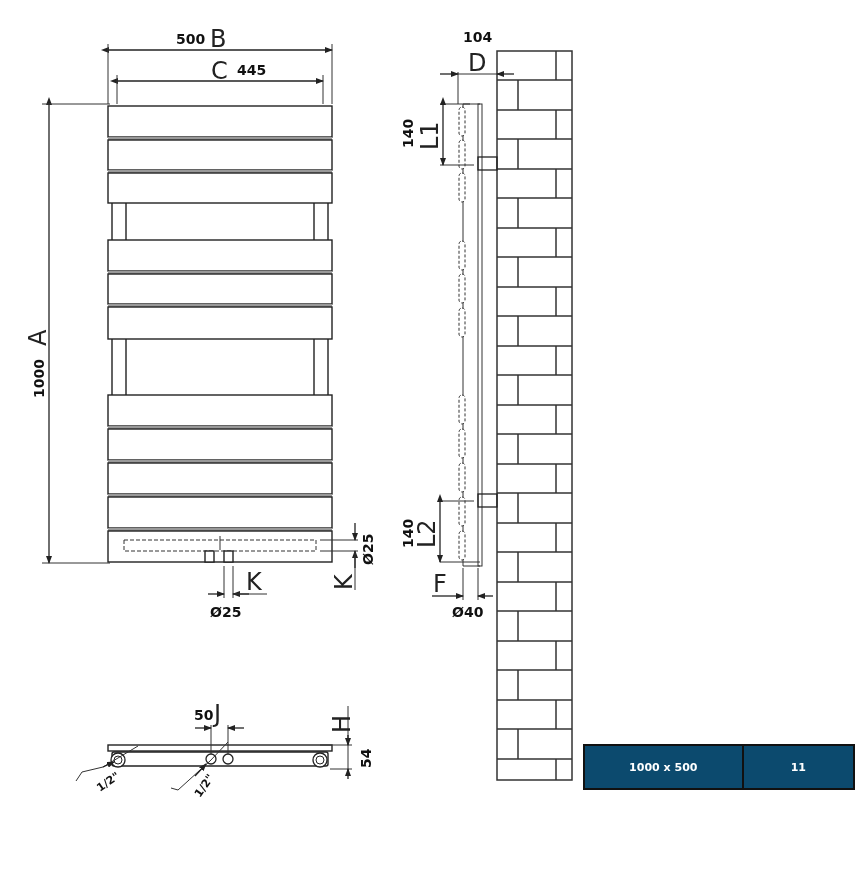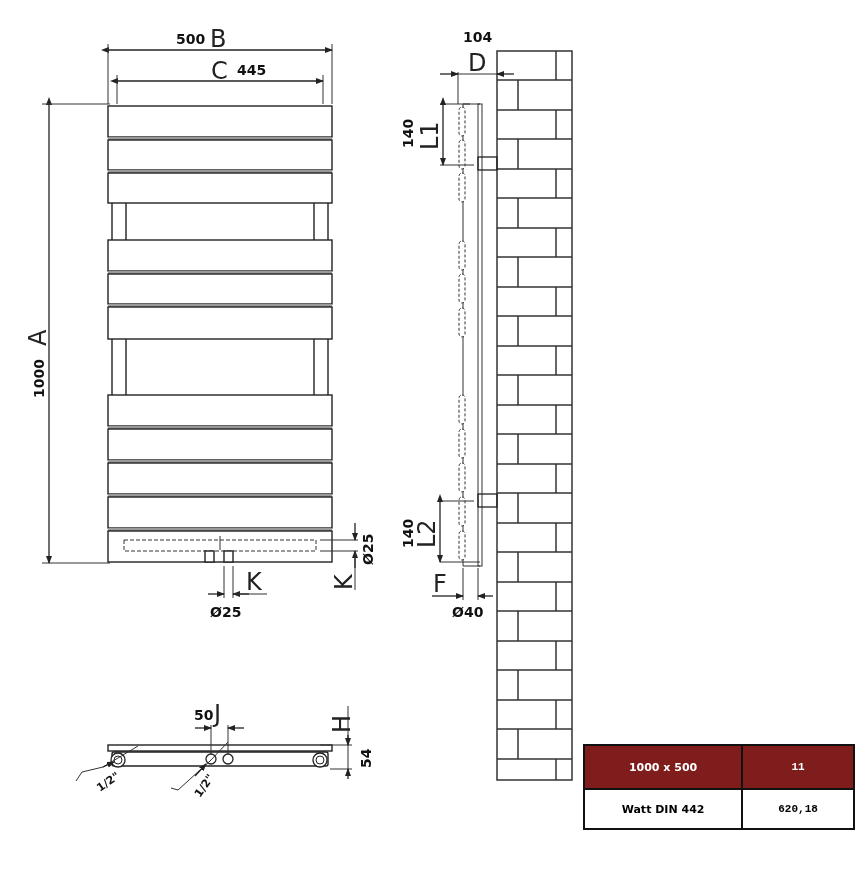--- a/index.html
+++ b/index.html
@@ -9,23 +9,23 @@
   .num { font-weight:bold; font-size:14px; }
   .letter { font-size:24px; font-weight:normal; fill:#222; }
   .ln { stroke:#222; stroke-width:1.3; fill:none; }
   .thin { stroke:#333; stroke-width:1; fill:none; }
   .panel { fill:#fff; stroke:#222; stroke-width:1.4; }
   .gap { fill:#999; stroke:none; }
   .dash { stroke:#333; stroke-width:1; fill:none; stroke-dasharray:4 2; }
   .brick { stroke:#333; stroke-width:1.5; fill:#fff; }
   .spec-table { position:absolute; left:583px; top:744px; width:272px; border-collapse:collapse; font-family:"DejaVu Sans", sans-serif; font-weight:bold; font-size:11px; }
   .spec-table td { border:2px solid #111; text-align:center; height:38px; padding:0; }
-  .spec-table tr.hdr td { background:#7f1d1d; color:#fff; height:42px; border-color:#111; }
+  .spec-table tr.hdr td { background:#0c4a6e; color:#fff; height:42px; border-color:#111; }
   .spec-table td.c1 { width:160px; }
-  .spec-table td.c2 { width:112px;font-family:Liberation Mono, monospace; }
+  .spec-table td.c2 { width:112px; }
 </style>
 </head>
 <body>
 
 <svg class="drawing" viewBox="0 0 857 874" xmlns="http://www.w3.org/2000/svg">
   <defs>
     <marker id="arr" markerWidth="8" markerHeight="6" refX="7" refY="3" orient="auto" markerUnits="userSpaceOnUse">
       <path d="M0,0 L8,3 L0,6 Z" fill="#222"></path>
     </marker>
     <marker id="arrs" markerWidth="8" markerHeight="6" refX="1" refY="3" orient="auto-start-reverse" markerUnits="userSpaceOnUse">
@@ -239,18 +239,14 @@
     <text class="num" style="font-size:11px" transform="translate(200,798) rotate(-55)">1/2"</text>
   </g>
 </svg>
 
 <table class="spec-table">
   <tbody>
       <tr class="hdr">
     <td class="c1">1000 x 500</td>
     <td class="c2">11</td>
   </tr>
-  <tr>
-    <td class="c1">Watt DIN 442</td>
-    <td class="c2">620,18</td>
-  </tr>
 </tbody>
   </table>
 
 </body></html>

